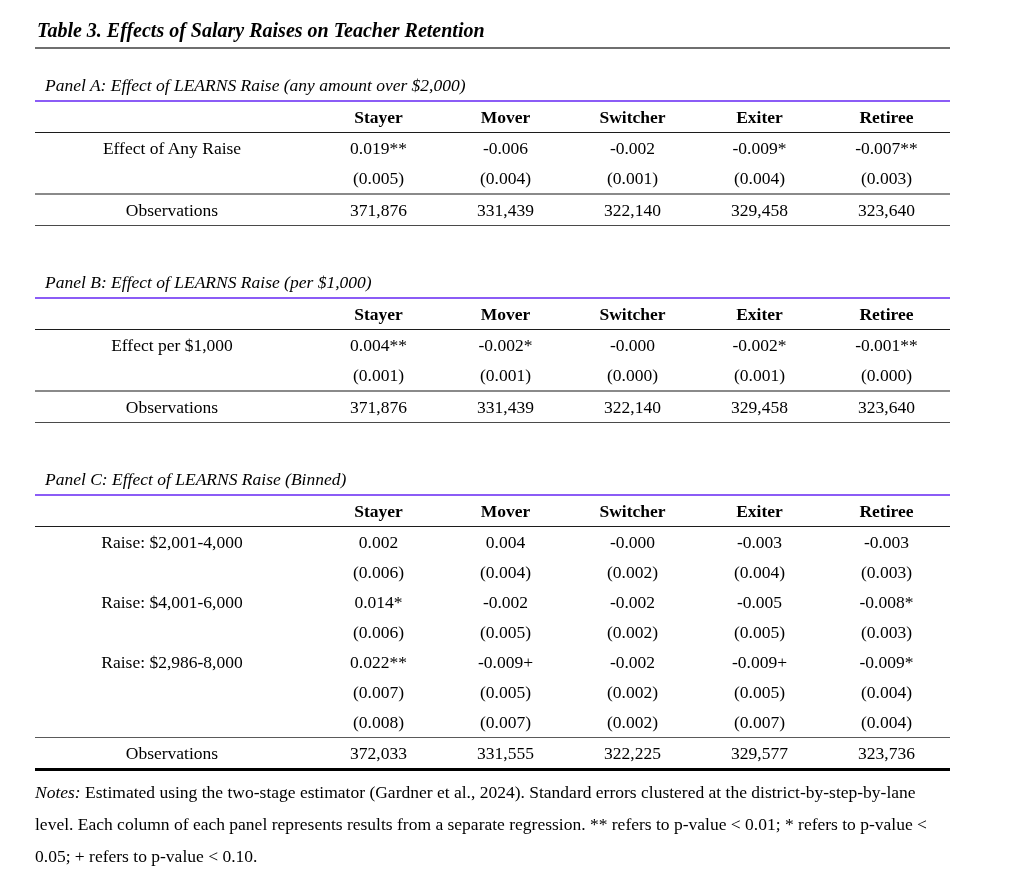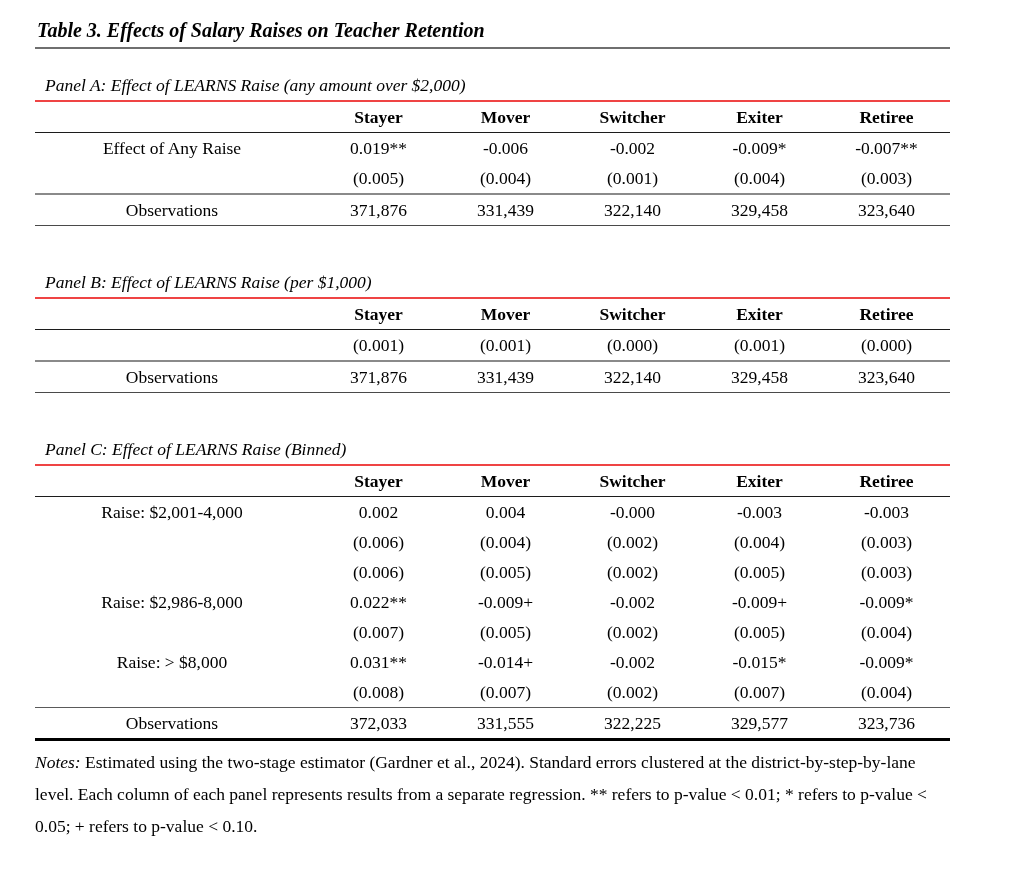--- a/index.html
+++ b/index.html
@@ -29,21 +29,21 @@
     padding: 2px 0 5px 2px;
     border-bottom: 2px solid #6f6f6f;
   }
   .panel { margin-top: 26px; }
   .panel + .panel { margin-top: 46px; }
   .panel-heading {
     font-style: italic;
     font-size: 17.5px;
     line-height: 21px;
     padding: 0 0 4px 10px;
-    border-bottom: 2px solid #ef4444;
+    border-bottom: 2px solid #8b5cf6;
   }
   table.results {
     width: 915px;
     border-collapse: collapse;
     table-layout: fixed;
     font-size: 17.5px;
     font-family: Liberation Serif, serif;
   }
   table.results th,
   table.results td {
@@ -151,20 +151,28 @@
             <th class="lbl"></th>
             <th>Stayer</th>
             <th>Mover</th>
             <th>Switcher</th>
             <th>Exiter</th>
             <th>Retiree</th>
           </tr>
         </thead>
         <tbody>
           <tr>
+            <td class="lbl">Effect per $1,000</td>
+            <td>0.004**</td>
+            <td>-0.002*</td>
+            <td>-0.000</td>
+            <td>-0.002*</td>
+            <td>-0.001**</td>
+          </tr>
+          <tr>
             <td class="lbl"></td>
             <td>(0.001)</td>
             <td>(0.001)</td>
             <td>(0.000)</td>
             <td>(0.001)</td>
             <td>(0.000)</td>
           </tr>
           <tr class="obs">
             <td class="lbl">Observations</td>
             <td>371,876</td>
@@ -209,20 +217,28 @@
           </tr>
           <tr>
             <td class="lbl"></td>
             <td>(0.006)</td>
             <td>(0.004)</td>
             <td>(0.002)</td>
             <td>(0.004)</td>
             <td>(0.003)</td>
           </tr>
           <tr>
+            <td class="lbl">Raise: $4,001-6,000</td>
+            <td>0.014*</td>
+            <td>-0.002</td>
+            <td>-0.002</td>
+            <td>-0.005</td>
+            <td>-0.008*</td>
+          </tr>
+          <tr>
             <td class="lbl"></td>
             <td>(0.006)</td>
             <td>(0.005)</td>
             <td>(0.002)</td>
             <td>(0.005)</td>
             <td>(0.003)</td>
           </tr>
           <tr>
             <td class="lbl">Raise: $2,986-8,000</td>
             <td>0.022**</td>
@@ -231,28 +247,20 @@
             <td>-0.009+</td>
             <td>-0.009*</td>
           </tr>
           <tr>
             <td class="lbl"></td>
             <td>(0.007)</td>
             <td>(0.005)</td>
             <td>(0.002)</td>
             <td>(0.005)</td>
             <td>(0.004)</td>
-          </tr>
-          <tr>
-            <td class="lbl">Raise: &gt; $8,000</td>
-            <td>0.031**</td>
-            <td>-0.014+</td>
-            <td>-0.002</td>
-            <td>-0.015*</td>
-            <td>-0.009*</td>
           </tr>
           <tr>
             <td class="lbl"></td>
             <td>(0.008)</td>
             <td>(0.007)</td>
             <td>(0.002)</td>
             <td>(0.007)</td>
             <td>(0.004)</td>
           </tr>
           <tr class="obs">

